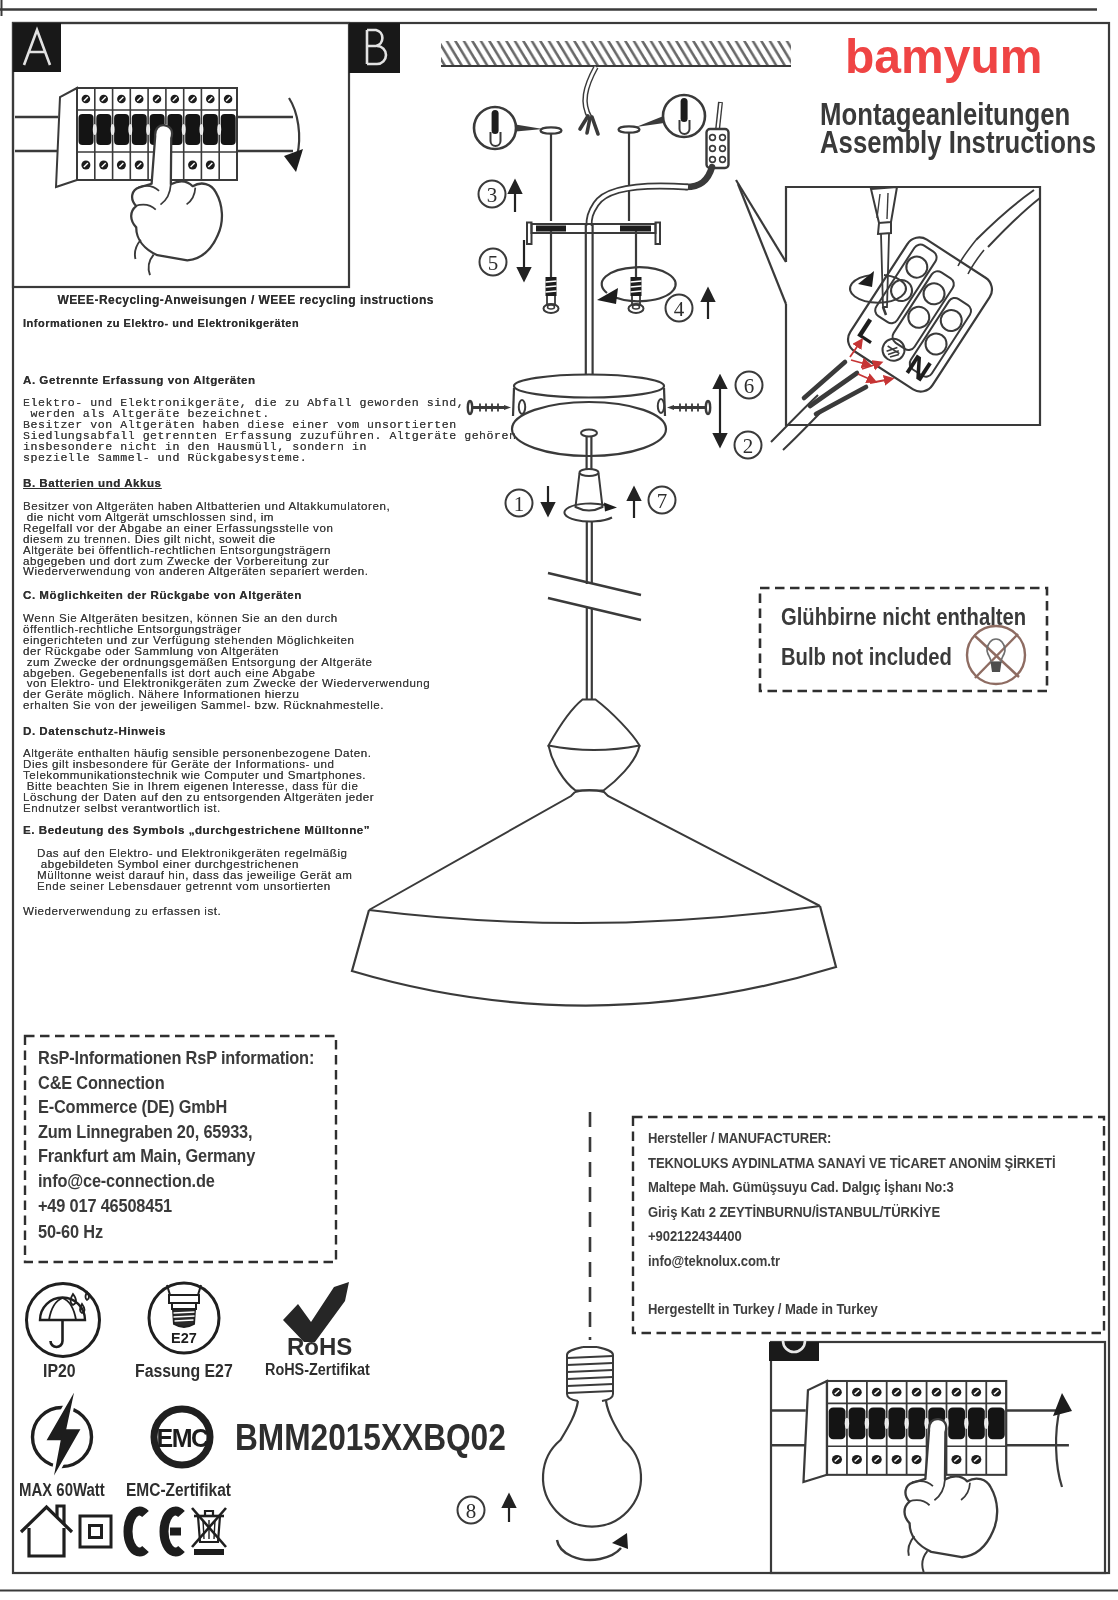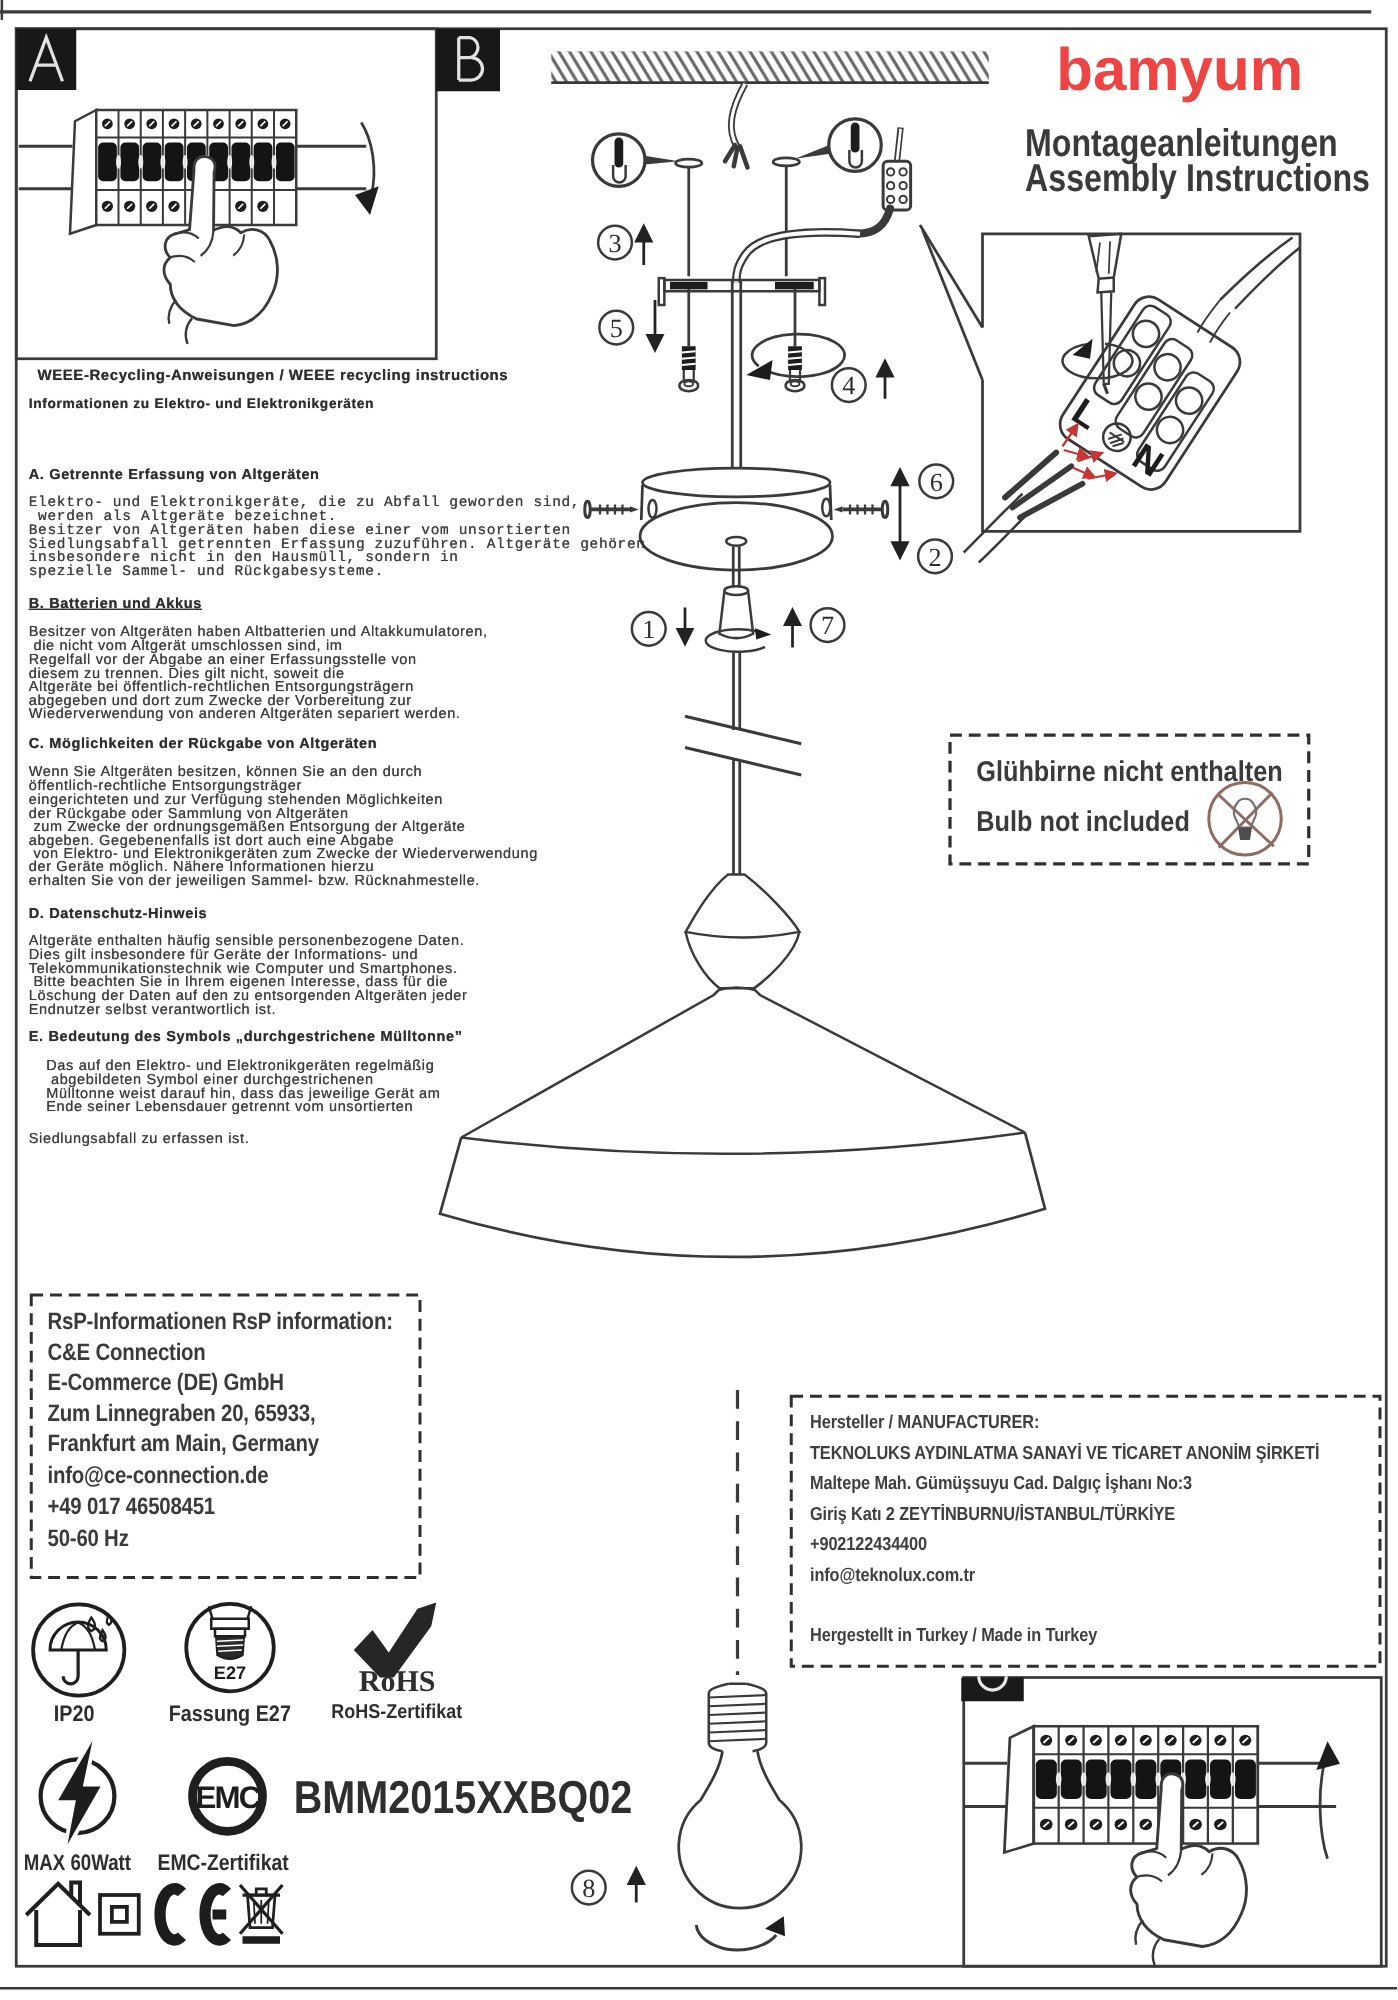--- a/index.html
+++ b/index.html
@@ -15,47 +15,47 @@
 </style>
 </head>
 <body>
 <div id="page">
 
 <div class="abs" style="left:845px;top:33px;width:220px;font-size:48px;font-weight:bold;color:#ef4444;letter-spacing:0px;line-height:1;">bamyum</div>
 <div class="abs" style="left:958px;top:101px;width:0;">
   <div style="position:absolute;transform:translateX(-50%) scaleX(0.83);white-space:nowrap;font-size:31px;line-height:28px;font-weight:bold;color:#3a3a3a;">Montageanleitungen<br>Assembly Instructions</div>
 </div>
 
-<div class="abs weee" style="left:30px;top:295px;width:420px;">
+<div class="abs weee" style="left:14px;top:295px;width:420px;text-align:right;">
 <b style="font-size:12px;letter-spacing:0.45px;">WEEE-Recycling-Anweisungen / WEEE recycling instructions</b>
 </div>
 <div class="abs weee" style="left:23px;top:318px;"><b style="font-size:11px;">Informationen zu Elektro- und Elektronikgeräten</b></div>
 <div class="abs weee" style="left:23px;top:375px;"><b style="font-size:11.6px;">A. Getrennte Erfassung von Altgeräten</b></div>
 <div class="abs weee" style="left:23px;top:398px;font-family:Liberation Mono, monospace;">Elektro- und Elektronikgeräte, die zu Abfall geworden sind,<br>&nbsp;werden als Altgeräte bezeichnet.<br>Besitzer von Altgeräten haben diese einer vom unsortierten<br>Siedlungsabfall getrennten Erfassung zuzuführen. Altgeräte gehören<br>insbesondere nicht in den Hausmüll, sondern in<br>spezielle Sammel- und Rückgabesysteme.</div>
 <div class="abs weee" style="left:23px;top:478px;"><b style="font-size:11.6px;text-decoration:underline;">B. Batterien und Akkus</b></div>
 <div class="abs weee" style="left:23px;top:501px;">Besitzer von Altgeräten haben Altbatterien und Altakkumulatoren,<br>&nbsp;die nicht vom Altgerät umschlossen sind, im<br>Regelfall vor der Abgabe an einer Erfassungsstelle von<br>diesem zu trennen. Dies gilt nicht, soweit die<br>Altgeräte bei öffentlich-rechtlichen Entsorgungsträgern<br>abgegeben und dort zum Zwecke der Vorbereitung zur<br>Wiederverwendung von anderen Altgeräten separiert werden.</div>
 <div class="abs weee" style="left:23px;top:590px;"><b style="font-size:11.6px;">C. Möglichkeiten der Rückgabe von Altgeräten</b></div>
 <div class="abs weee" style="left:23px;top:613px;">Wenn Sie Altgeräten besitzen, können Sie an den durch<br>öffentlich-rechtliche Entsorgungsträger<br>eingerichteten und zur Verfügung stehenden Möglichkeiten<br>der Rückgabe oder Sammlung von Altgeräten<br>&nbsp;zum Zwecke der ordnungsgemäßen Entsorgung der Altgeräte<br>abgeben. Gegebenenfalls ist dort auch eine Abgabe<br>&nbsp;von Elektro- und Elektronikgeräten zum Zwecke der Wiederverwendung<br>der Geräte möglich. Nähere Informationen hierzu<br>erhalten Sie von der jeweiligen Sammel- bzw. Rücknahmestelle.</div>
 <div class="abs weee" style="left:23px;top:726px;text-align:center;"><b style="font-size:11.6px;">D. Datenschutz-Hinweis</b></div>
 <div class="abs weee" style="left:23px;top:748px;">Altgeräte enthalten häufig sensible personenbezogene Daten.<br>Dies gilt insbesondere für Geräte der Informations- und<br>Telekommunikationstechnik wie Computer und Smartphones.<br>&nbsp;Bitte beachten Sie in Ihrem eigenen Interesse, dass für die<br>Löschung der Daten auf den zu entsorgenden Altgeräten jeder<br>Endnutzer selbst verantwortlich ist.</div>
 <div class="abs weee" style="left:23px;top:825px;"><b style="font-size:11.6px;">E. Bedeutung des Symbols „durchgestrichene Mülltonne”</b></div>
 <div class="abs weee" style="left:23px;top:848px;margin-left:14px;">Das auf den Elektro- und Elektronikgeräten regelmäßig<br>&nbsp;abgebildeten Symbol einer durchgestrichenen<br>Mülltonne weist darauf hin, dass das jeweilige Gerät am<br>Ende seiner Lebensdauer getrennt vom unsortierten</div>
-<div class="abs weee" style="left:23px;top:906px;">Siedlungsabfall zu erfassen ist.</div>
+<div class="abs weee" style="left:23px;top:906px;">Wiederverwendung zu erfassen ist.</div>
 
 <div class="abs" style="left:781px;top:597px;font-size:23px;font-weight:bold;color:#3a3a3a;line-height:40px;transform:scaleX(0.88);transform-origin:left top;">Glühbirne nicht enthalten<br>Bulb not included</div>
 
 <div class="abs rsp" style="left:38px;top:1046px;">RsP-Informationen RsP information:<br>C&amp;E Connection<br>E-Commerce (DE) GmbH<br>Zum Linnegraben 20, 65933,<br>Frankfurt am Main, Germany<br>info@ce-connection.de<br>+49 017 46508451</div>
 <div class="abs rsp" style="left:38px;top:1220px;">50-60 Hz</div>
 
 <div class="abs man" style="left:648px;top:1126px;">Hersteller / MANUFACTURER:<br>TEKNOLUKS AYDINLATMA SANAYİ VE TİCARET ANONİM ŞİRKETİ<br>Maltepe Mah. Gümüşsuyu Cad. Dalgıç İşhanı No:3<br>Giriş Katı 2 ZEYTİNBURNU/İSTANBUL/TÜRKİYE<br><span style="font-weight:bold;">+902122434400</span><br><span style="font-weight:bold;">info@teknolux.com.tr</span></div>
 <div class="abs man" style="left:648px;top:1297px;">Hergestellt in Turkey / Made in Turkey</div>
 
 <div class="abs lbl" style="left:43px;top:1361px;font-size:18px;transform:scaleX(0.88);transform-origin:left top;">IP20</div>
 <div class="abs lbl" style="left:135px;top:1361px;font-size:18px;transform:scaleX(0.88);transform-origin:left top;">Fassung E27</div>
-<div class="abs lbl" style="left:287px;top:1333px;font-size:24px;letter-spacing:0px;font-family:Liberation Serif, serif;">RoHS</div>
+<div class="abs lbl" style="left:287px;top:1333px;font-size:24px;letter-spacing:0px;">RoHS</div>
 <div class="abs lbl" style="left:265px;top:1361px;font-size:16px;transform:scaleX(0.9);transform-origin:left top;">RoHS-Zertifikat</div>
 <div class="abs lbl" style="left:19px;top:1480px;font-size:18px;transform:scaleX(0.83);transform-origin:left top;">MAX 60Watt</div>
 <div class="abs lbl" style="left:126px;top:1480px;font-size:18px;transform:scaleX(0.86);transform-origin:left top;">EMC-Zertifikat</div>
 <div class="abs lbl" style="left:235px;top:1417px;font-size:37px;letter-spacing:0px;transform:scaleX(0.855);transform-origin:left top;">BMM2015XXBQ02</div>
 
 <svg id="svgmain" width="1118" height="1600" viewBox="0 0 1118 1600">
 <defs>
 <marker id="ah" markerWidth="12" markerHeight="12" refX="5" refY="3.5" orient="auto">
   <path d="M0,0 L7,3.5 L0,7 z" fill="#222"></path>
 </marker>

